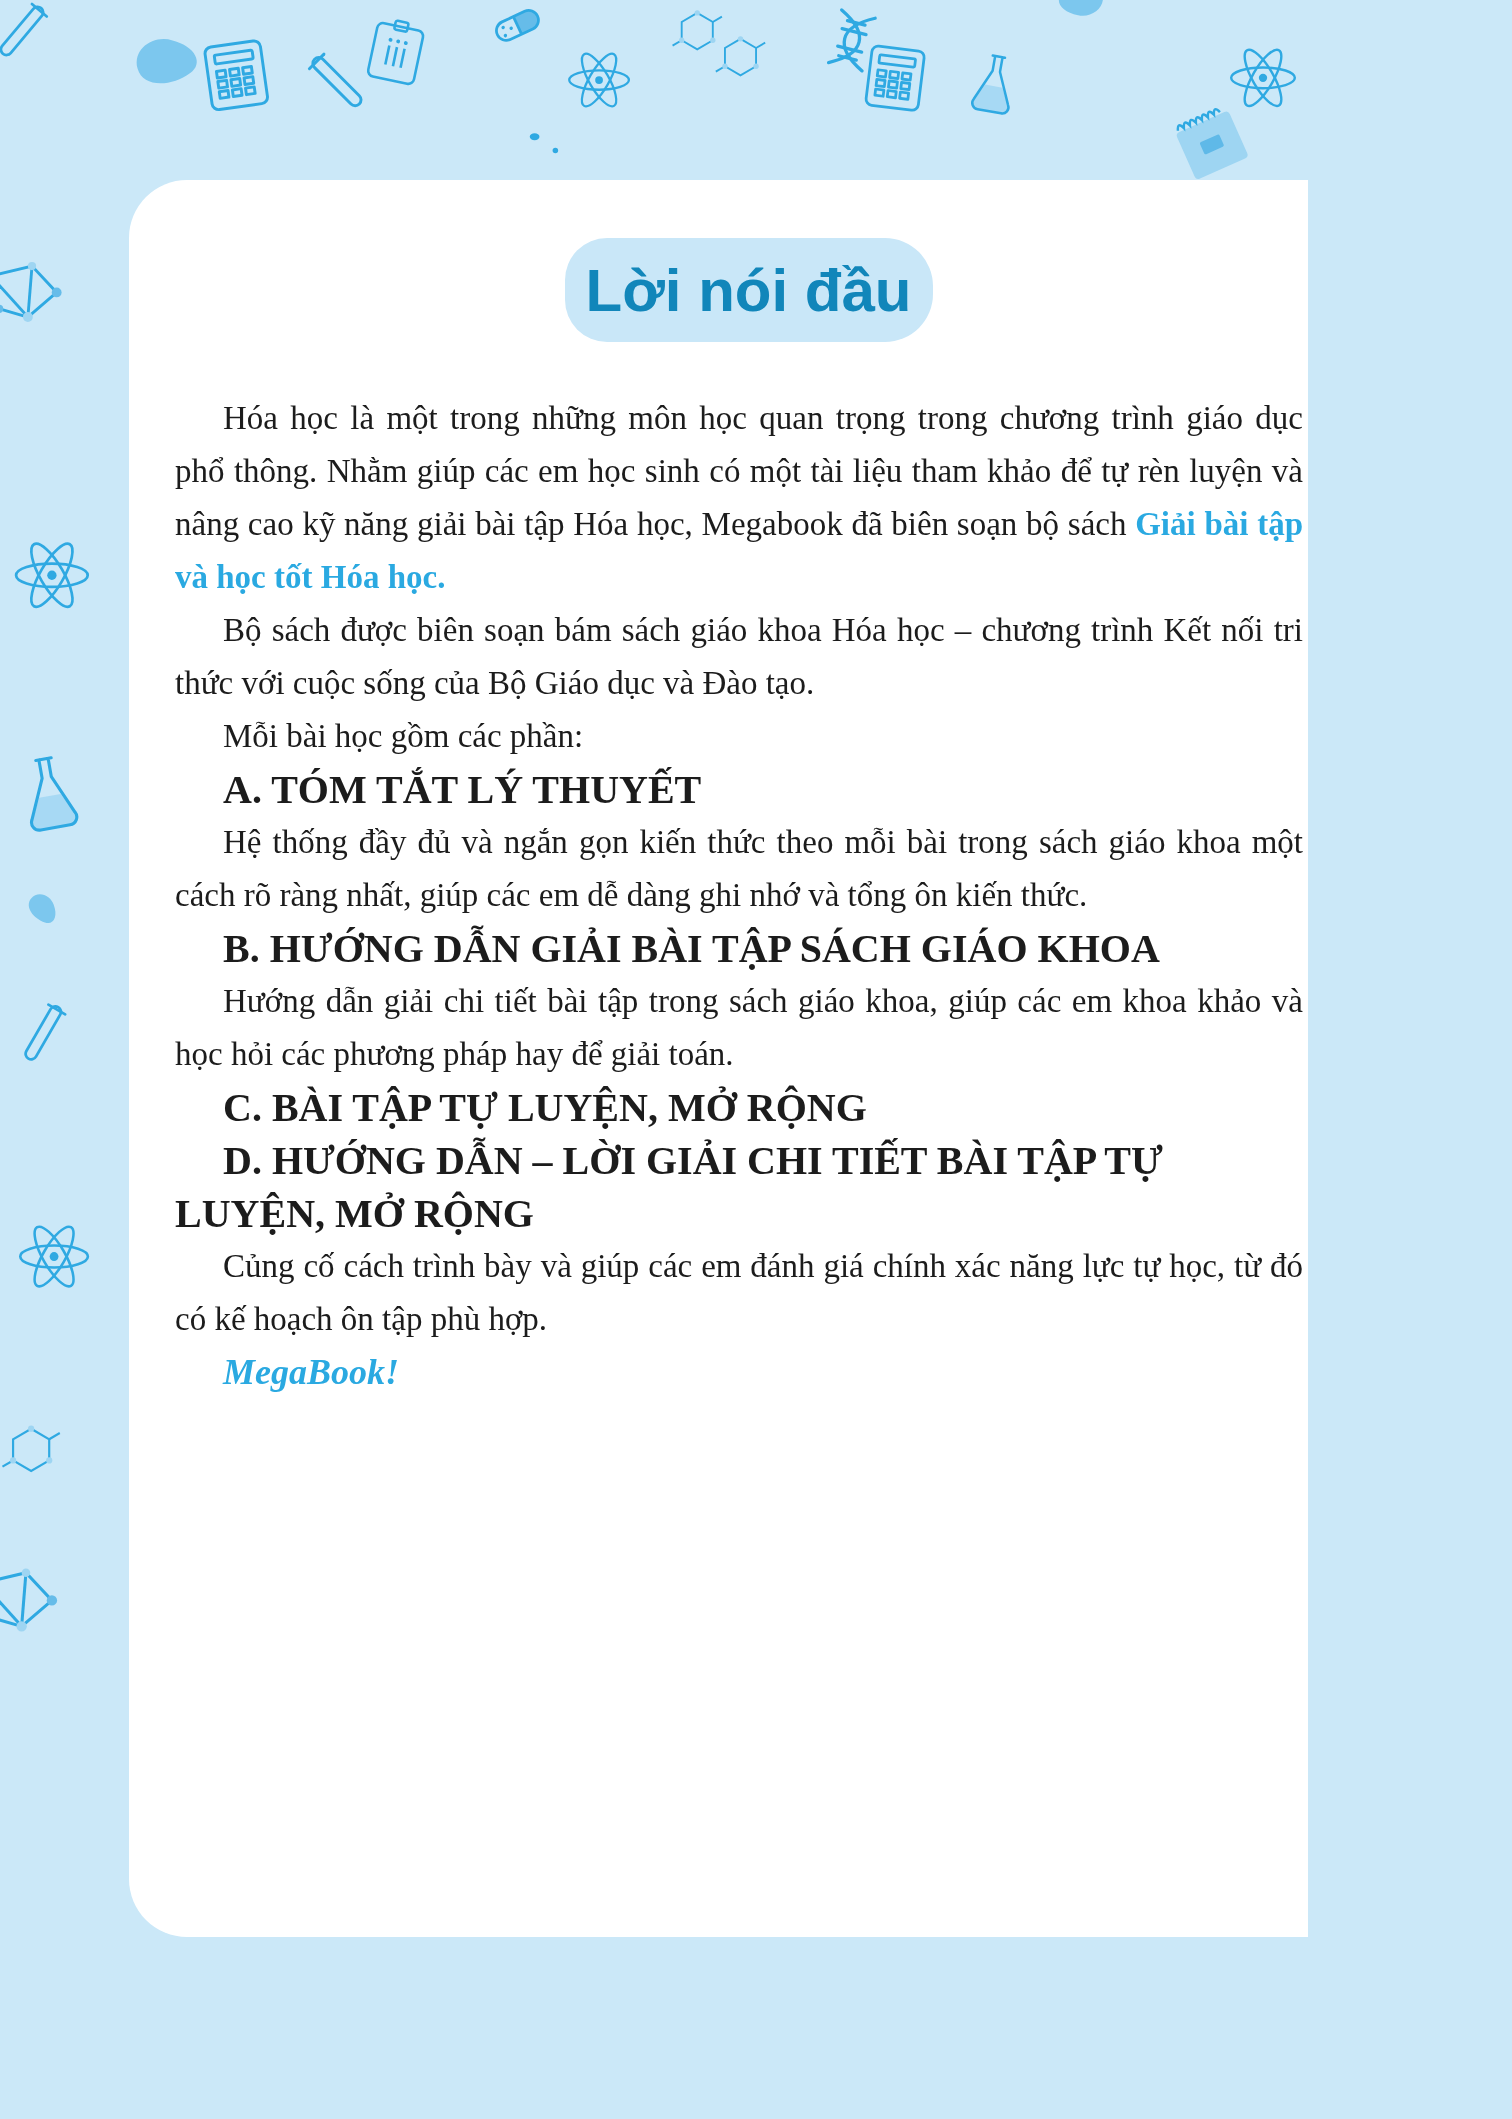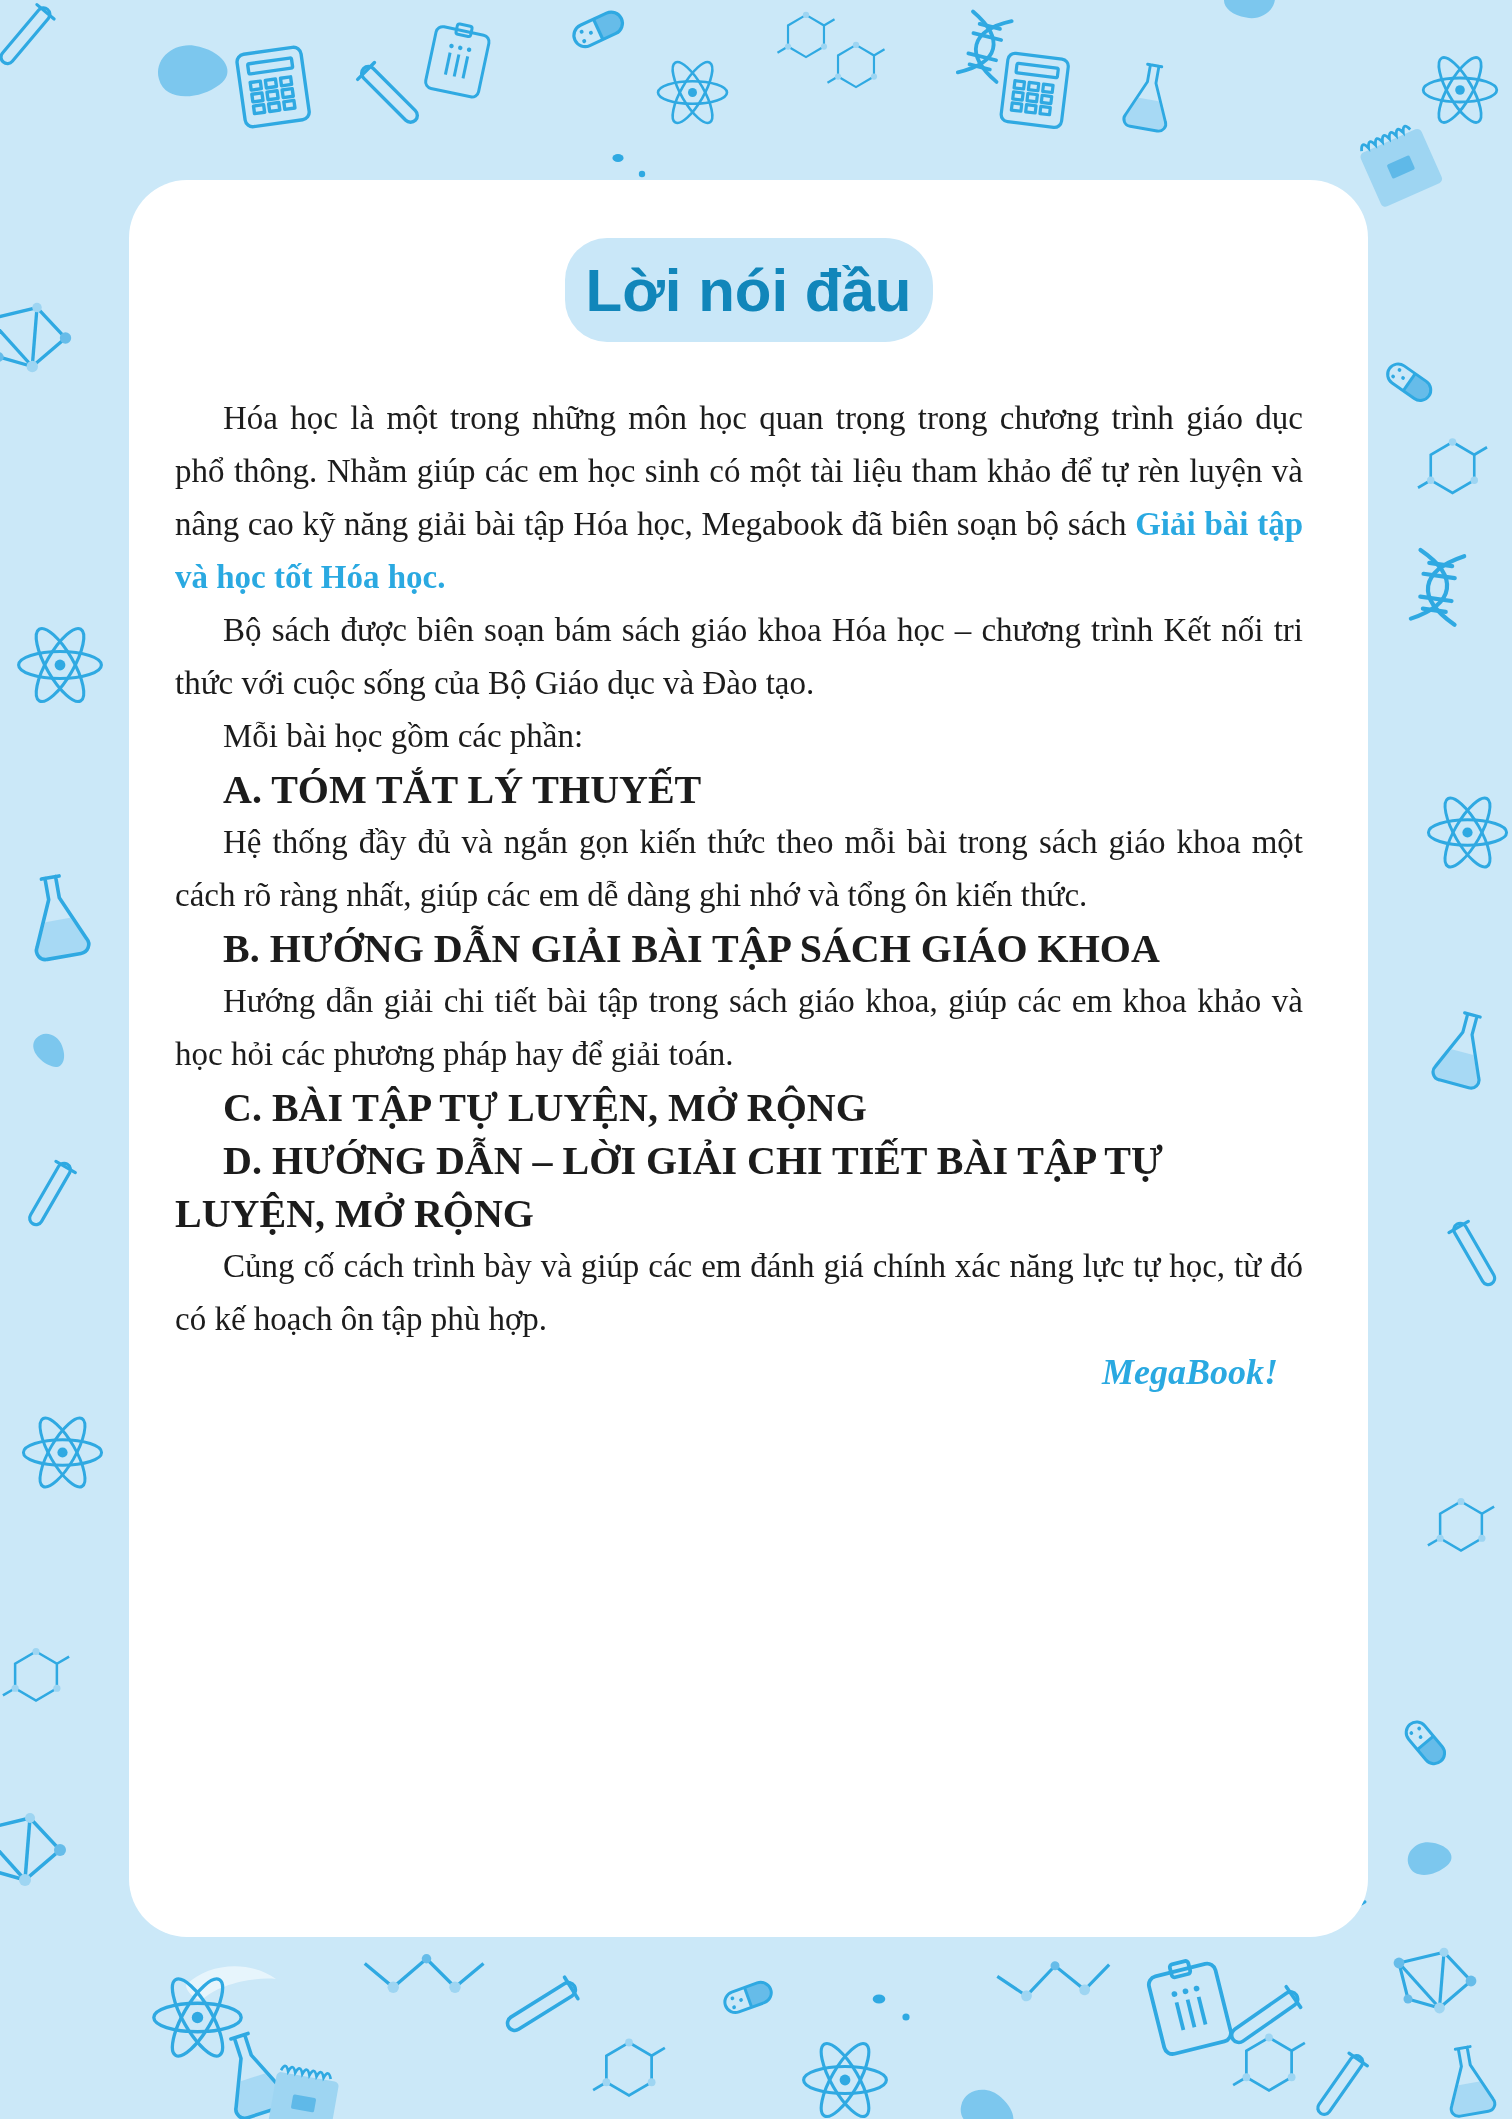--- a/index.html
+++ b/index.html
@@ -1,18 +1,18 @@
 <!DOCTYPE html>
 <html lang="vi"><head>
 <meta charset="utf-8">
 <style>
   html,body{margin:0;padding:0;background:#cbe8f8;}
   .page{
     position:relative;
-    width:1512px;height:2119px;
+    width:1308px;height:2119px;
     background:#cbe8f8;
     overflow:hidden;
     font-family:"Liberation Serif", serif;
   }
   .bg-doodles{position:absolute;inset:0;z-index:0;}
   .card{
     position:absolute;
     left:129px;top:180px;
     width:1239px;height:1757px;
     background:#ffffff;
@@ -53,21 +53,20 @@
     text-align:left;
     font-size:40px;
   }
   .highlight{
     color:#2aa9e1;
     font-weight:700;
   }
   .signature{
     margin-top:16px;
     text-indent:0;
-    text-align:right;
     padding-right:25px;
     color:#2aa9e1;
     font-weight:700;
     font-style:italic;
     font-size:36px;
   }
 </style>
 </head>
 <body>
 

